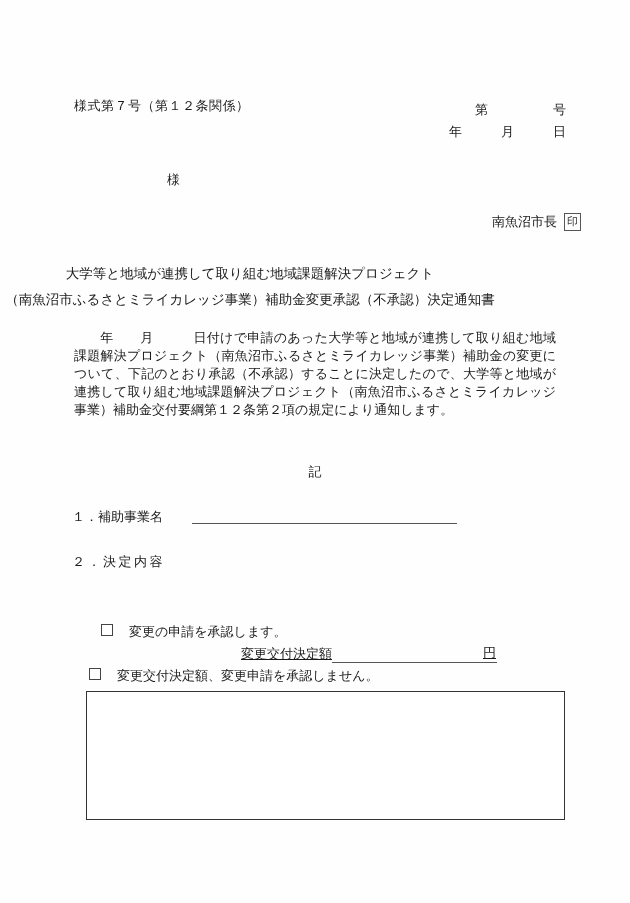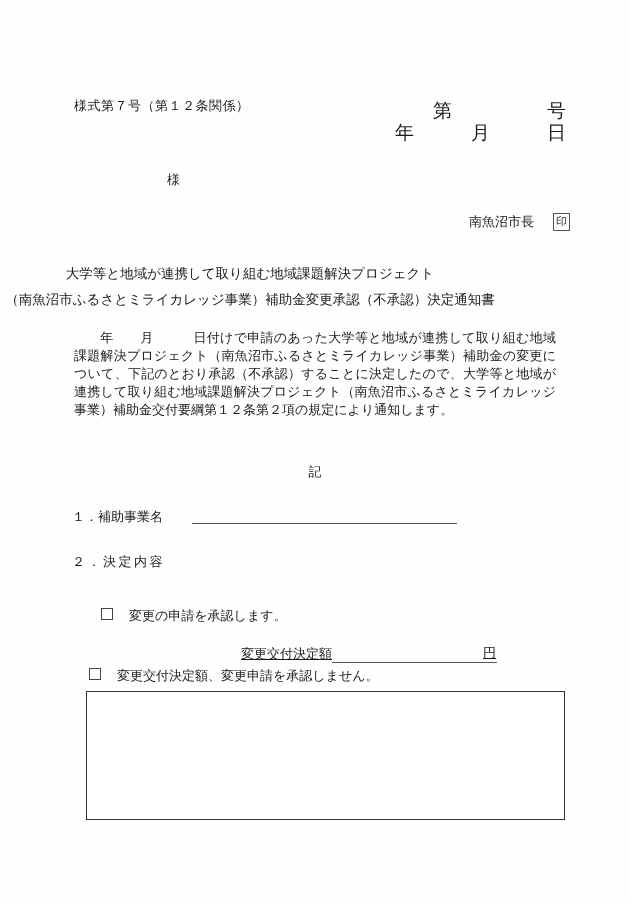--- a/index.html
+++ b/index.html
@@ -34,39 +34,39 @@
     left: 74px;
     top: 77px;
     font-size: 13px;
     letter-spacing: 0.5px;
     margin-top: 20px;
   }
 
   .doc-meta {
     right: 64px;
     top: 99px;
-    font-size: 19px;
+    font-size: 13px;
     text-align: right;
     line-height: 22px;
   }
   .doc-meta .meta-line { display: block; white-space: pre; }
 
   .addressee {
     left: 167px;
     top: 171px;
     font-size: 13px;
   }
 
   .issuer {
-    right: 60px;
+    right: 49px;
     top: 213px;
     font-size: 13px;
     display: flex;
     align-items: flex-start;
-    gap: 19px;
+    gap: 7px;
   }
   .seal-box {
     display: inline-block;
     border: 1px solid #555;
     font-size: 11px;
     line-height: 1;
     padding: 2px 2px 3px 2px;
     color: #333;
   }
 
@@ -130,21 +130,21 @@
     font-size: 13px;
     letter-spacing: 2.5px;
   }
 
   .choice {
     position: absolute;
     font-size: 13px;
     display: flex;
     align-items: baseline;
   }
-  .choice-approve { left: 89px; top: 607px; padding-left: 12px; }
+  .choice-approve { left: 89px; top: 623px; padding-left: 12px; }
   .choice-reject  { left: 89px; top: 667px; }
 
   .checkbox {
     display: inline-block;
     width: 10px;
     height: 10px;
     border: 1px solid #444;
     margin-right: 16px;
     flex: 0 0 auto;
     position: relative;

